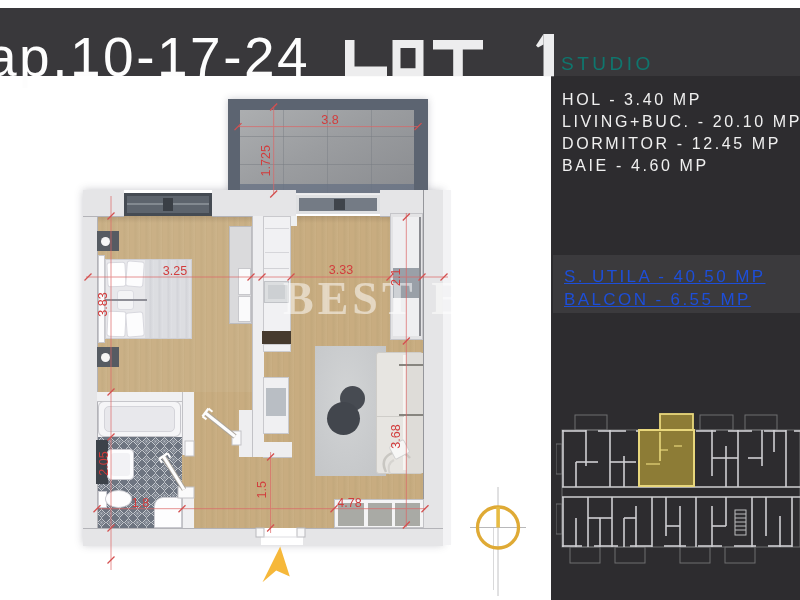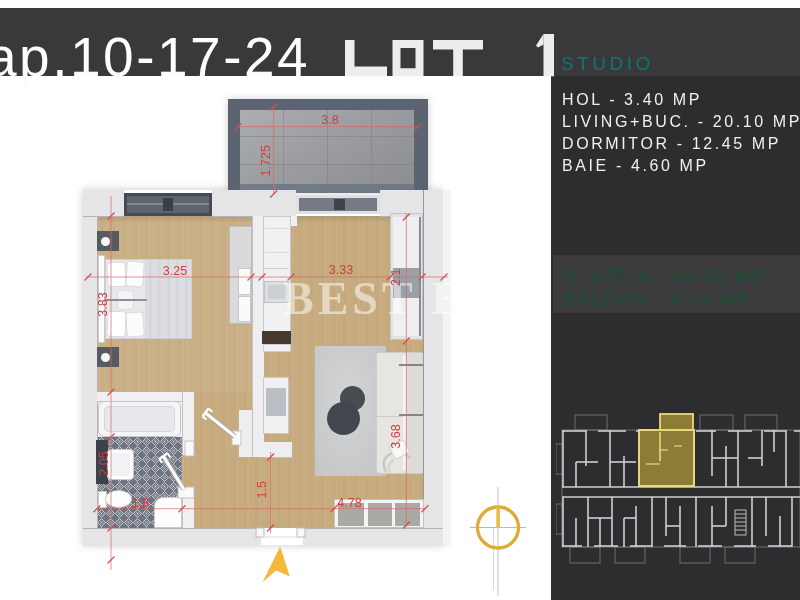--- a/index.html
+++ b/index.html
@@ -27,21 +27,21 @@
   </g>
 </svg>
 
 <div class="abs" style="left:561px;top:55px;color:#0f766e;font-size:19px;
      letter-spacing:3.5px;line-height:17px;">STUDIO</div>
 
 <div class="abs" style="left:562px;top:89px;color:#f0f0f0;font-size:16px;letter-spacing:2.6px;line-height:22px;white-space:nowrap;">
 HOL - 3.40 MP<br>LIVING+BUC. - 20.10 MP<br>DORMITOR - 12.45 MP<br>BAIE - 4.60 MP</div>
 
 <div class="abs" style="left:553px;top:255px;width:247px;height:58px;background:#3b3a3d;"></div>
-<div class="abs" style="left:564px;top:265px;color:#14532d;font-size:17px;letter-spacing:2.4px;line-height:23px;white-space:nowrap;">
+<div class="abs" style="left:564px;top:265px;color:#1d4ed8;font-size:17px;letter-spacing:2.4px;line-height:23px;white-space:nowrap;text-decoration:underline;">
 S. UTILA - 40.50 MP<br>BALCON - 6.55 MP</div>
 
 <svg class="abs" style="left:556px;top:406px;" width="244" height="170" viewBox="0 0 244 170">
   <g fill="none" stroke="#6f6e71" stroke-width="1">
     <rect x="6" y="24" width="238" height="117"></rect>
     <rect x="19" y="9" width="32" height="15"></rect>
     <rect x="144" y="9" width="33" height="15"></rect>
     <rect x="189" y="9" width="32" height="15"></rect>
     <rect x="14" y="141" width="30" height="16"></rect>
     <rect x="59" y="141" width="30" height="16"></rect>

